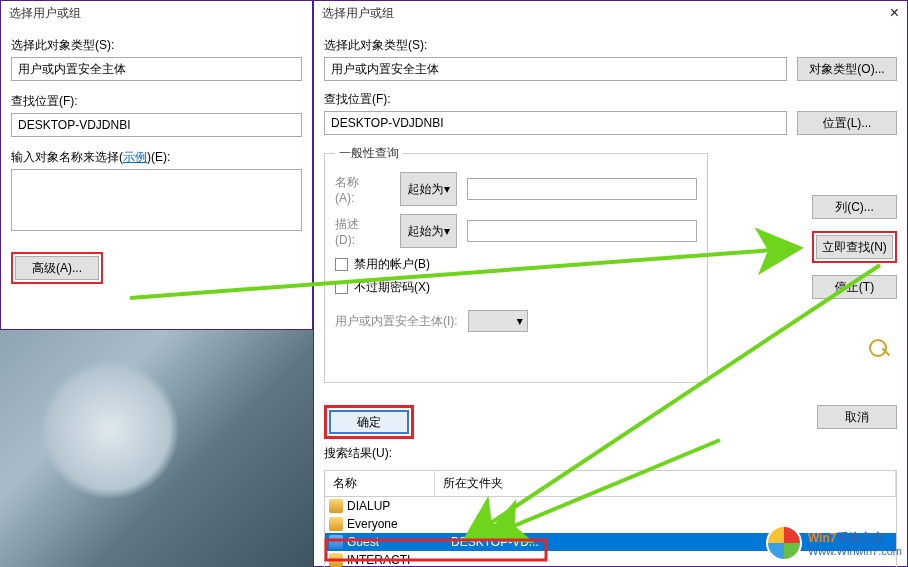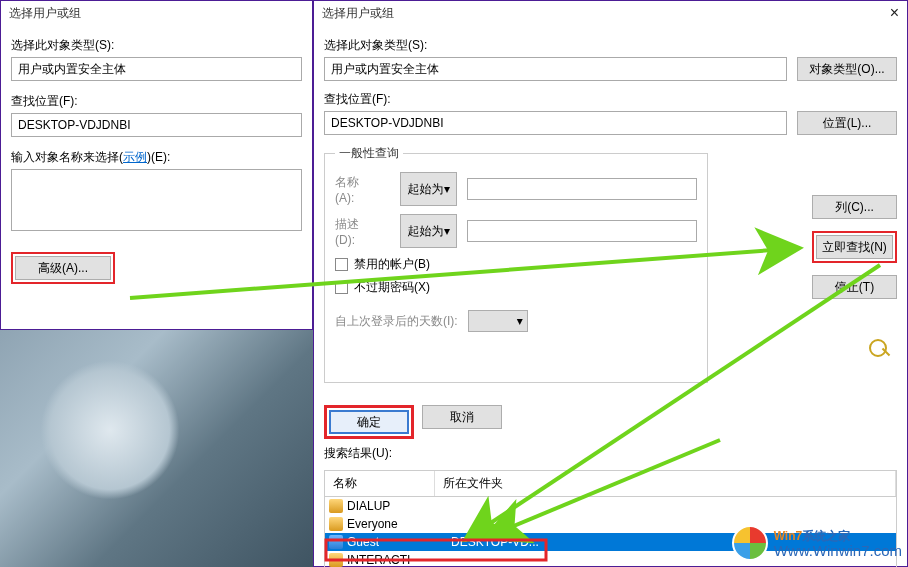--- a/index.html
+++ b/index.html
@@ -19,21 +19,21 @@
 .lbl { color:#000; margin: 6px 0 3px 0; display:block;}
 .txt-box { width: 100%; height: 24px; border: 1px solid #aaa; padding: 2px 6px; background:#fff; color:#000;}
 .link { color:#0066cc; text-decoration: underline; cursor:pointer;}
 
 .btn { height: 24px; padding: 0 14px; background:#e1e1e1; border:1px solid #adadad; color:#000; cursor:pointer; display:inline-flex; align-items:center; justify-content:center; white-space:nowrap;}
 .btn:disabled{color:#999;}
 
 .highlight-red { border:2px solid #e3252a; padding:2px;}
 .highlight-red-thick { border:3px solid #e3252a; padding:2px;}
 
-.row-btn-right { display:flex; justify-content:flex-start; gap:8px; }
+.row-btn-right { display:flex; justify-content:space-between; gap:8px; }
 
 .frame { border:1px solid #ccc; margin-top:6px; padding:10px 10px 14px 10px; position:relative;}
 .frame-title { position:absolute; top:-9px; left:10px; background:#fff; padding:0 4px; color:#333;}
 
 .q-row { display:flex; align-items:center; gap:10px; margin:8px 0; }
 .q-row .ql { width:60px; color:#8a8a8a;}
 .q-sel { width:86px; height:22px; border:1px solid #adadad; background:#e1e1e1; display:flex; align-items:center; justify-content:space-between; padding:16px 6px;margin-left:20px;}
 .q-input { flex:0 0 230px; height:22px; border:1px solid #aaa; background:#fff;}
 .chk-row { display:flex; align-items:center; gap:6px; margin:6px 0 2px 0;}
 .chk { width:13px; height:13px; border:1px solid #888; background:#fff;}
@@ -56,21 +56,21 @@
 
 .search-glyph { width:28px;height:20px; position:relative;}
 .search-glyph::before{content:"";position:absolute;width:14px;height:14px;border:2px solid #caa520;border-radius:50%;left:0;top:0;}
 .search-glyph::after{content:"";position:absolute;width:10px;height:2px;background:#caa520;left:12px;top:12px;transform:rotate(45deg);}
 
 .watermark{position:absolute;right:6px;bottom:6px;display:flex;align-items:center;gap:6px;}
 .wm-logo{width:36px;height:36px;border-radius:50%;background:conic-gradient(#e83a2e 0 25%,#6bbf3e 0 50%,#3a9fe8 0 75%,#f6c22f 0 100%);border:2px solid #fff;}
 .wm-txt{display:flex;flex-direction:column;line-height:1.1;}
 .wm-txt .l1{font-size:15px;font-weight:bold;}
 .wm-txt .l1 .o{color:#e8851f;} .wm-txt .l1 .b{color:#2a67b7;}
-.wm-txt .l2{font-size:15px;color:#2a67b7;}
+.wm-txt .l2{font-size:11px;color:#2a67b7;}
 
 .arrow-layer{position:absolute;left:0;top:0;width:908px;height:567px;pointer-events:none;}
 </style>
 </head>
 <body>
 
 <div class="bg-image"></div>
 
 <div class="win win1">
   <div class="win-title">
@@ -80,21 +80,21 @@
     <span class="lbl">选择此对象类型(S):</span>
     <input class="txt-box" readonly="" value="用户或内置安全主体" style="">
     <span class="lbl" style="margin-top:12px">查找位置(F):</span>
     <input class="txt-box" readonly="" value="DESKTOP-VDJDNBI" style="">
     <span class="lbl" style="margin-top:12px">
       <span>输入对象名称来选择(</span><span class="link">示例</span><span>)(E):</span>
     </span>
     <textarea class="txt-box" style="height: 62px; resize: none;"></textarea>
     <div style="margin-top:18px">
       <span class="highlight-red" style="display:inline-block">
-        <button class="btn" style="width:96px">高级(A)...</button>
+        <button class="btn" style="width:84px">高级(A)...</button>
       </span>
     </div>
   </div>
 </div>
 
 <div class="win win2">
   <div class="win-title">
     <span>选择用户或组</span>
     <span class="close-x">×</span>
   </div>
@@ -130,21 +130,21 @@
       </div>
       <div class="chk-row">
         <span class="chk"></span>
         <span>禁用的帐户(B)</span>
       </div>
       <div class="chk-row">
         <span class="chk"></span>
         <span>不过期密码(X)</span>
       </div>
       <div class="q-row" style="margin-top:14px">
-        <span style="color:#8a8a8a">自上次登录后的天数(I):</span>
+        <span style="color:#8a8a8a">用户或内置安全主体(I):</span>
         <div class="days-sel">
             <span>▾</span>
           </div>
       </div>
     </div>
 
     <div class="side-btn-col">
       <button class="btn">列(C)...</button>
       <span class="highlight-red" style="display:block">
         <button class="btn" style="width:100%">立即查找(N)</button>

